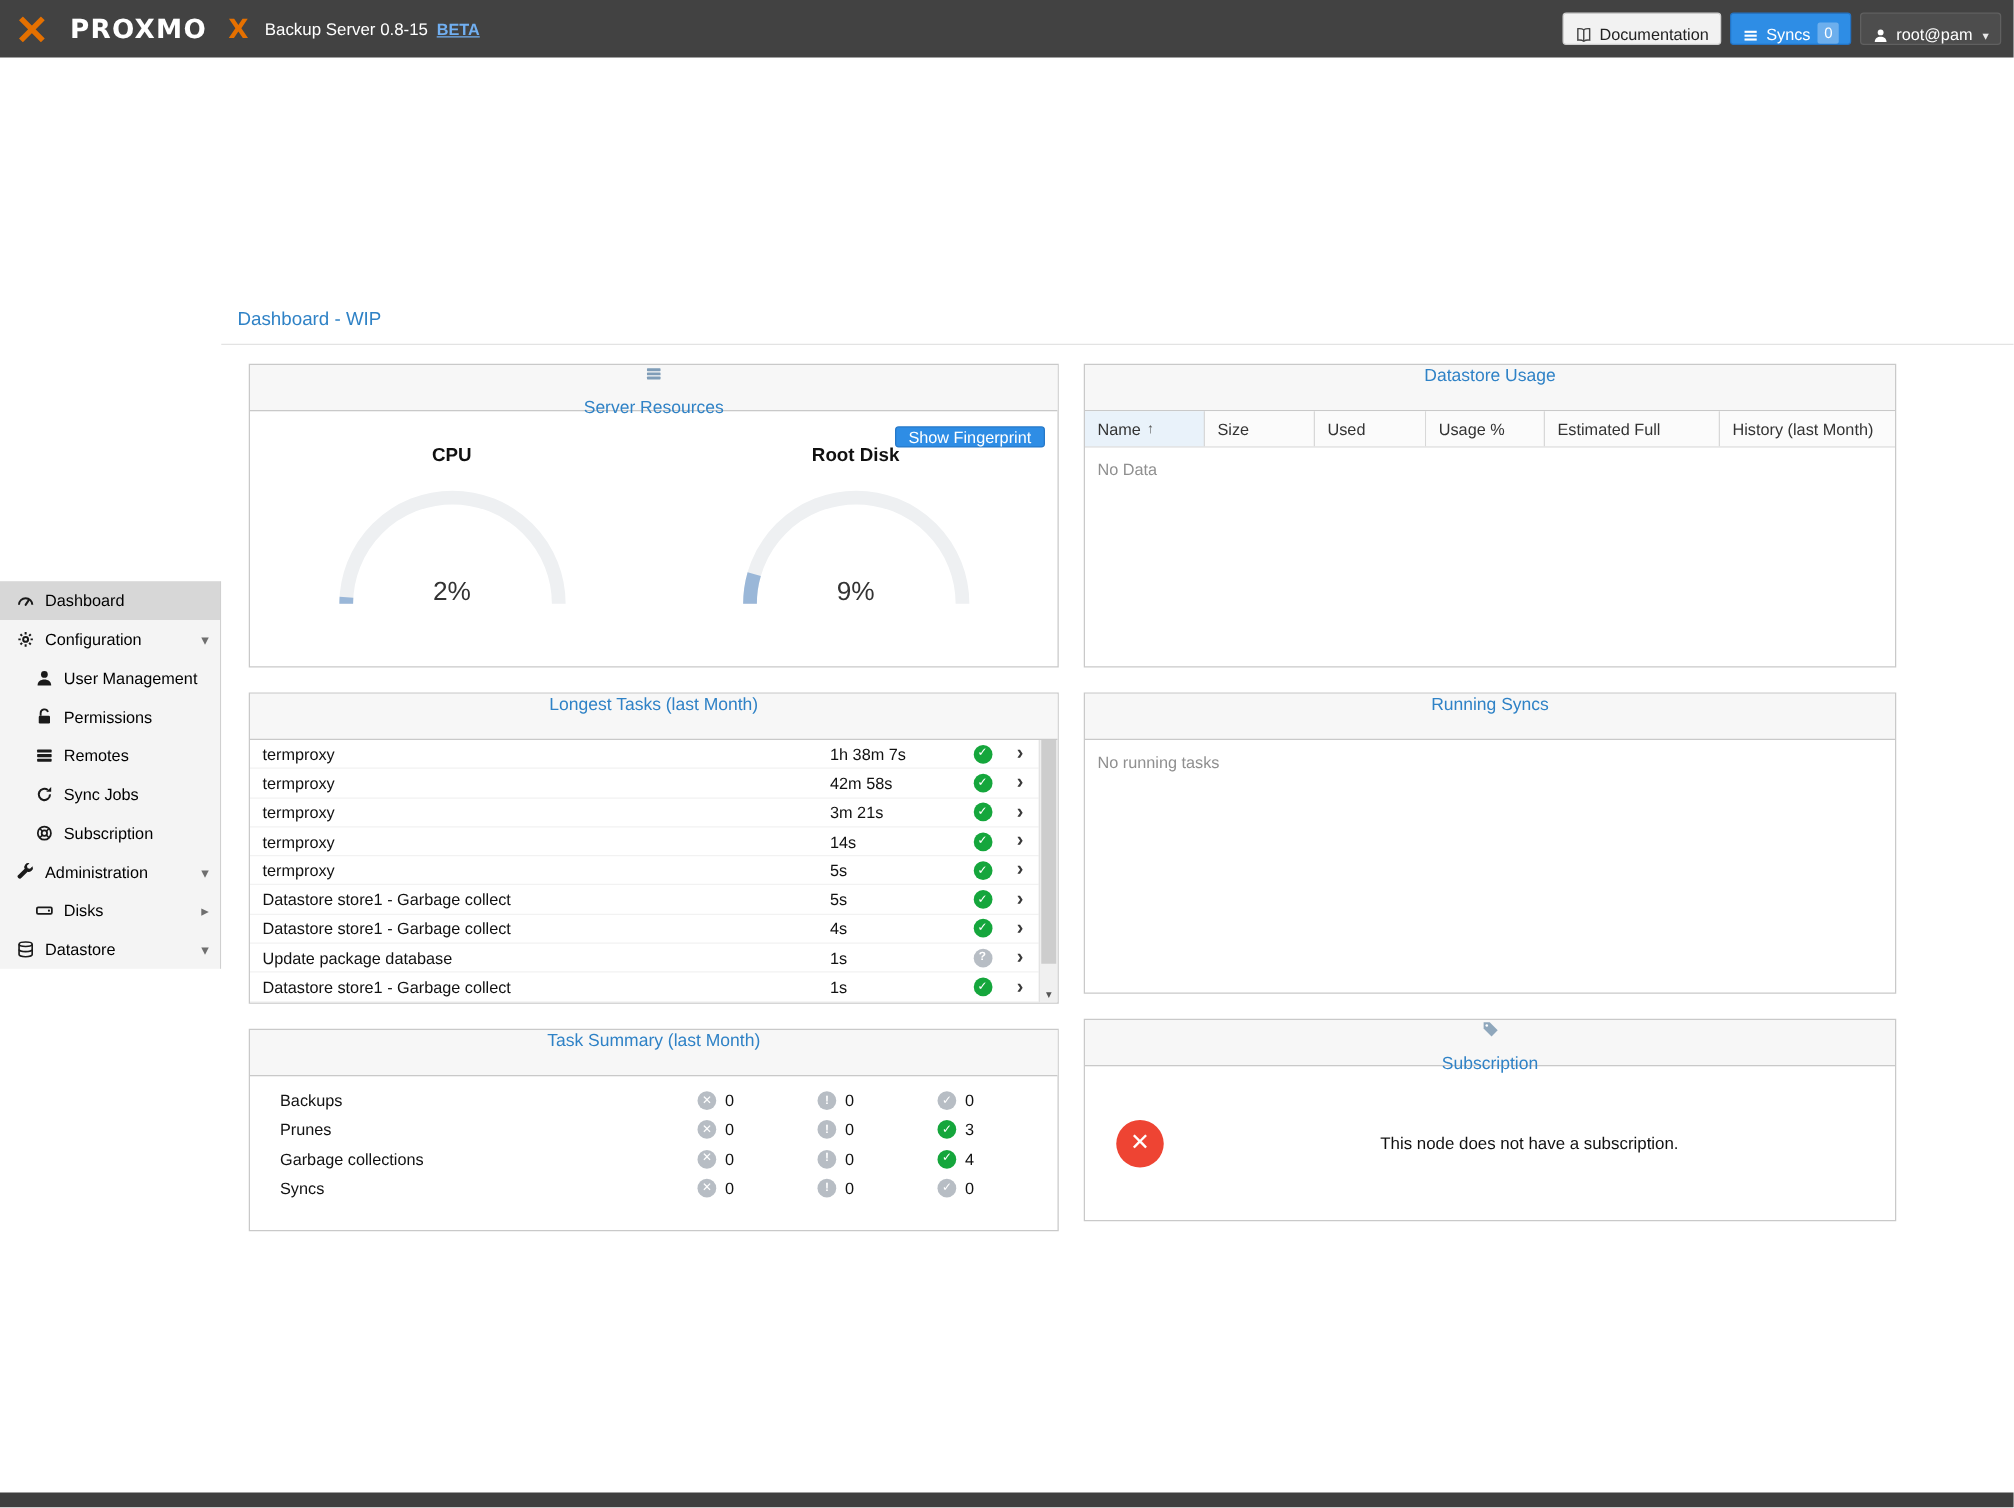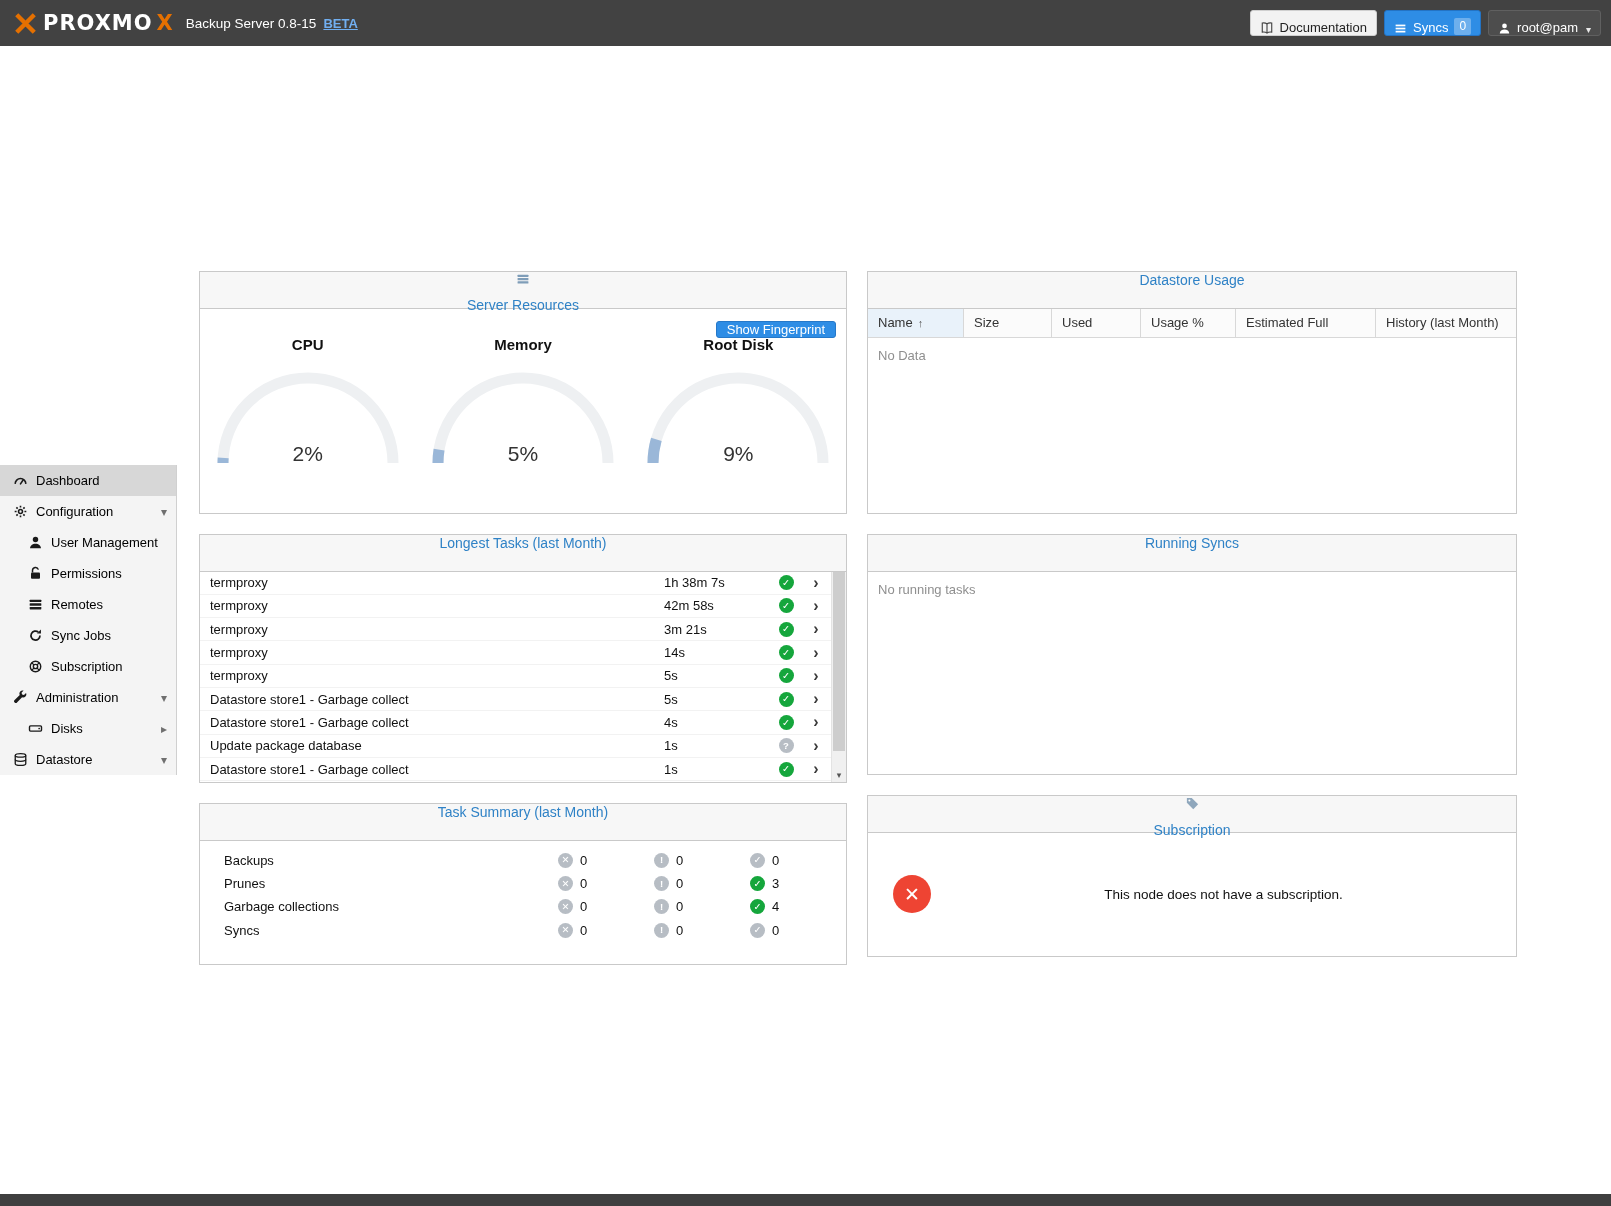--- a/index.html
+++ b/index.html
@@ -4,21 +4,21 @@
 <style>
   * { box-sizing: border-box; }
   html,body { margin:0; padding:0; }
   body {
     width:1611px; height:1206px; overflow:hidden;
     font-family:"Liberation Sans","DejaVu Sans",sans-serif;
     font-size:13px; color:#111; background:#fff;
   }
   
   .topbar { height:46px; background:#424242; display:flex; align-items:center; padding:0 10px; }
-  .logo { display:flex; align-items:center; gap:6px; cursor:pointer; margin-left:4px; }
+  .logo { display:flex; align-items:center; gap:19px; cursor:pointer; margin-left:4px; }
   .logo-mark svg { display:block; }
   .logo-text { font-size:21px; font-weight:bold; color:#fff; letter-spacing:1px; font-family:"DejaVu Sans",sans-serif; }
   .logo-text.orange { color:#e57000; margin-left:-2px; }
   .version { color:#fff; margin-left:12px; font-size:13.5px; }
   .beta { color:#71aff1; margin-left:7px; font-weight:bold; text-decoration:underline; cursor:pointer; font-size:13px; }
   .topbar-right { margin-left:auto; display:flex; align-items:center; gap:7px; }
   .tb-btn { height:26px; border-radius:3px; display:inline-flex; align-items:flex-end; gap:6px; padding:0 9px;
             font-size:13px; border:1px solid transparent; cursor:pointer; font-family:inherit; }
   .tb-btn.light { background:#f2f2f2; border-color:#cfcfcf; color:#222; }
   .tb-btn.blue  { background:#2e8de5; border-color:#2373c4; color:#fff; }
@@ -272,20 +272,23 @@
               <path d="M2.4 8c0 1 2.5 1.9 5.6 1.9s5.6-.9 5.6-1.9"></path>
             </g>
           </svg>
         </span>
         <span class="side-label">Datastore</span>
         <span class="side-caret">▾</span>
       </div>
     </div>
 
   <div class="main">
+    <div class="page-header">
+      <span>Dashboard - WIP</span>
+    </div>
 
     <div class="content">
 
       <div class="col-left">
         <div class="panel">
           <div class="panel-header">
             <span>
               <svg viewBox="0 0 16 16" width="14" height="14">
                   <g fill="#7f9db8">
                     <rect x="1.8" y="3" width="12.4" height="2.6" rx=".6"></rect>
@@ -299,27 +302,20 @@
           </div>
           <div class="sr-body" id="gauges">
               <div class="gauge-col">
                 <div class="gauge-label">CPU</div>
                 <div class="gauge-wrap"><svg viewBox="0 0 190 96" width="190" height="96">
                     <path d="M10 93 A85 85 0 0 1 180 93" fill="none" stroke="#eef0f2" stroke-width="11"></path>
                     <path d="M10 93 A85 85 0 0 1 180 93" fill="none" stroke="#9ab7d8" stroke-width="11" stroke-dasharray="5.3 267.0"></path>
                   </svg><div class="gauge-value">2%</div></div>
               </div>
               <div class="gauge-col">
-                <div class="gauge-label">Memory</div>
-                <div class="gauge-wrap"><svg viewBox="0 0 190 96" width="190" height="96">
-                    <path d="M10 93 A85 85 0 0 1 180 93" fill="none" stroke="#eef0f2" stroke-width="11"></path>
-                    <path d="M10 93 A85 85 0 0 1 180 93" fill="none" stroke="#9ab7d8" stroke-width="11" stroke-dasharray="13.4 267.0"></path>
-                  </svg><div class="gauge-value">5%</div></div>
-              </div>
-              <div class="gauge-col">
                 <div class="gauge-label">Root Disk</div>
                 <div class="gauge-wrap"><svg viewBox="0 0 190 96" width="190" height="96">
                     <path d="M10 93 A85 85 0 0 1 180 93" fill="none" stroke="#eef0f2" stroke-width="11"></path>
                     <path d="M10 93 A85 85 0 0 1 180 93" fill="none" stroke="#9ab7d8" stroke-width="11" stroke-dasharray="24.0 267.0"></path>
                   </svg><div class="gauge-value">9%</div></div>
               </div>
             </div>
         </div>
 
         <div class="panel">

